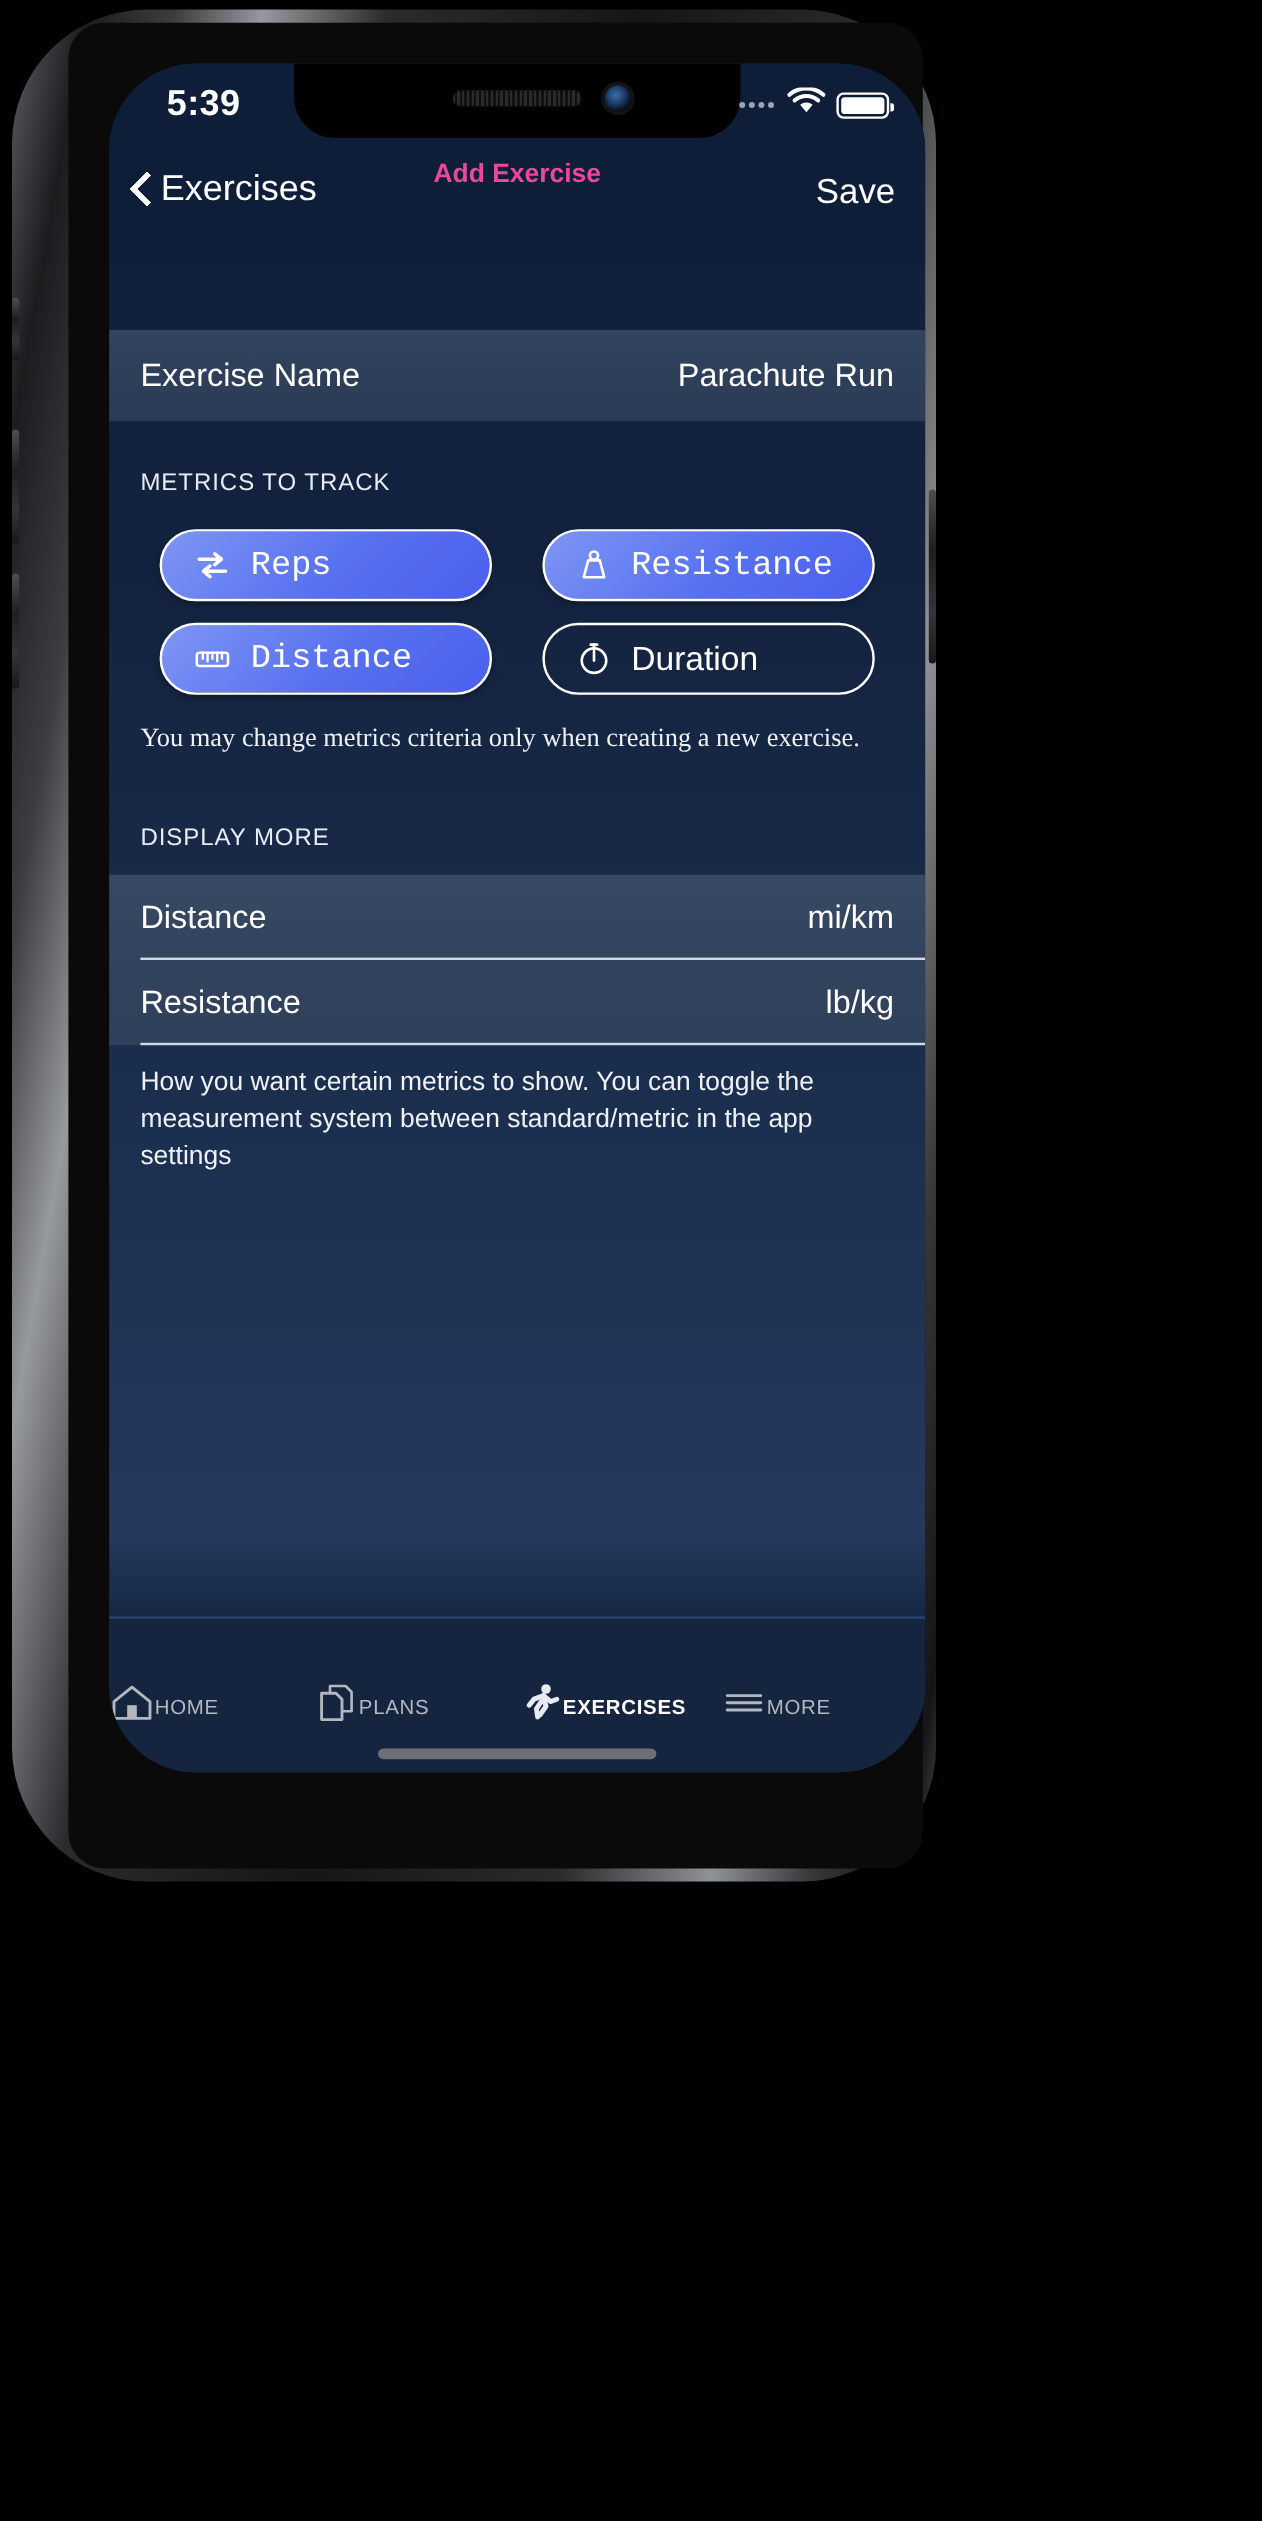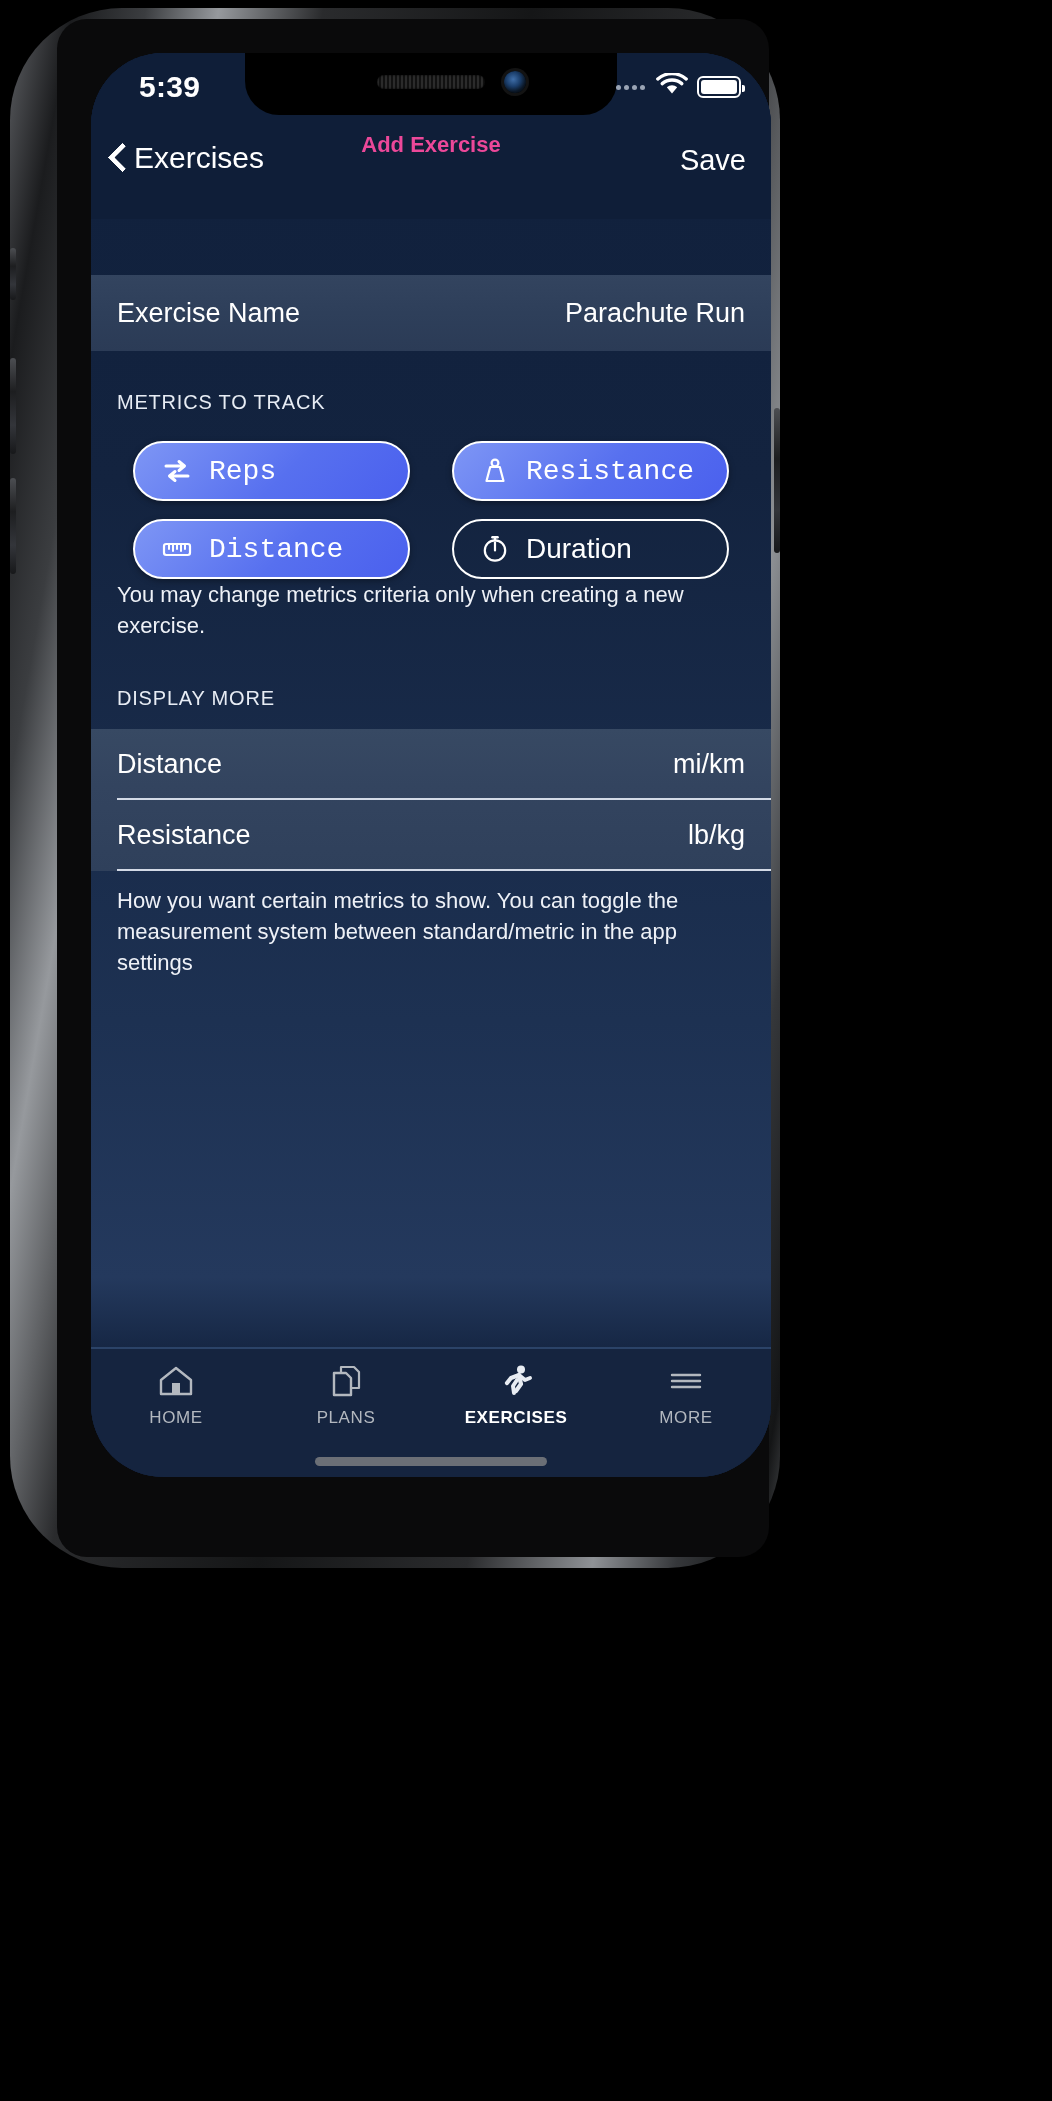--- a/index.html
+++ b/index.html
@@ -280,25 +280,26 @@
   }
   .metric-btn .m-label {
     color: #fff;
     font-size: 28px;
   }
   .metric-btn svg { display: block; }
 
   #metrics-note {
     position: absolute;
     left: 26px;
-    top: 526px;
+    top: 546px;
     width: 600px;
     color: #eef1f7;
     font-size: 22px;
     line-height: 1.42;
+    font-family: Liberation Serif, serif;
   }
 
   
   #units-header {
     position: absolute;
     left: 26px;
     top: 634px;
     color: #e7ecf4;
     font-size: 20px;
     letter-spacing: 0.8px;
@@ -348,21 +349,21 @@
     bottom: 0;
     width: 100%;
     height: 128px;
     background: #15243f;
     border-top: 2px solid #2b4368;
     display: flex;
   }
   .tab {
     flex: 1;
     display: flex;
-    flex-direction: column;
+    flex-direction: row;
     align-items: center;
     justify-content: flex-start;
     padding-top: 12px;
     cursor: pointer;
   }
   .tab .t-icon {
     height: 40px;
     display: flex;
     align-items: center;
     justify-content: center;

